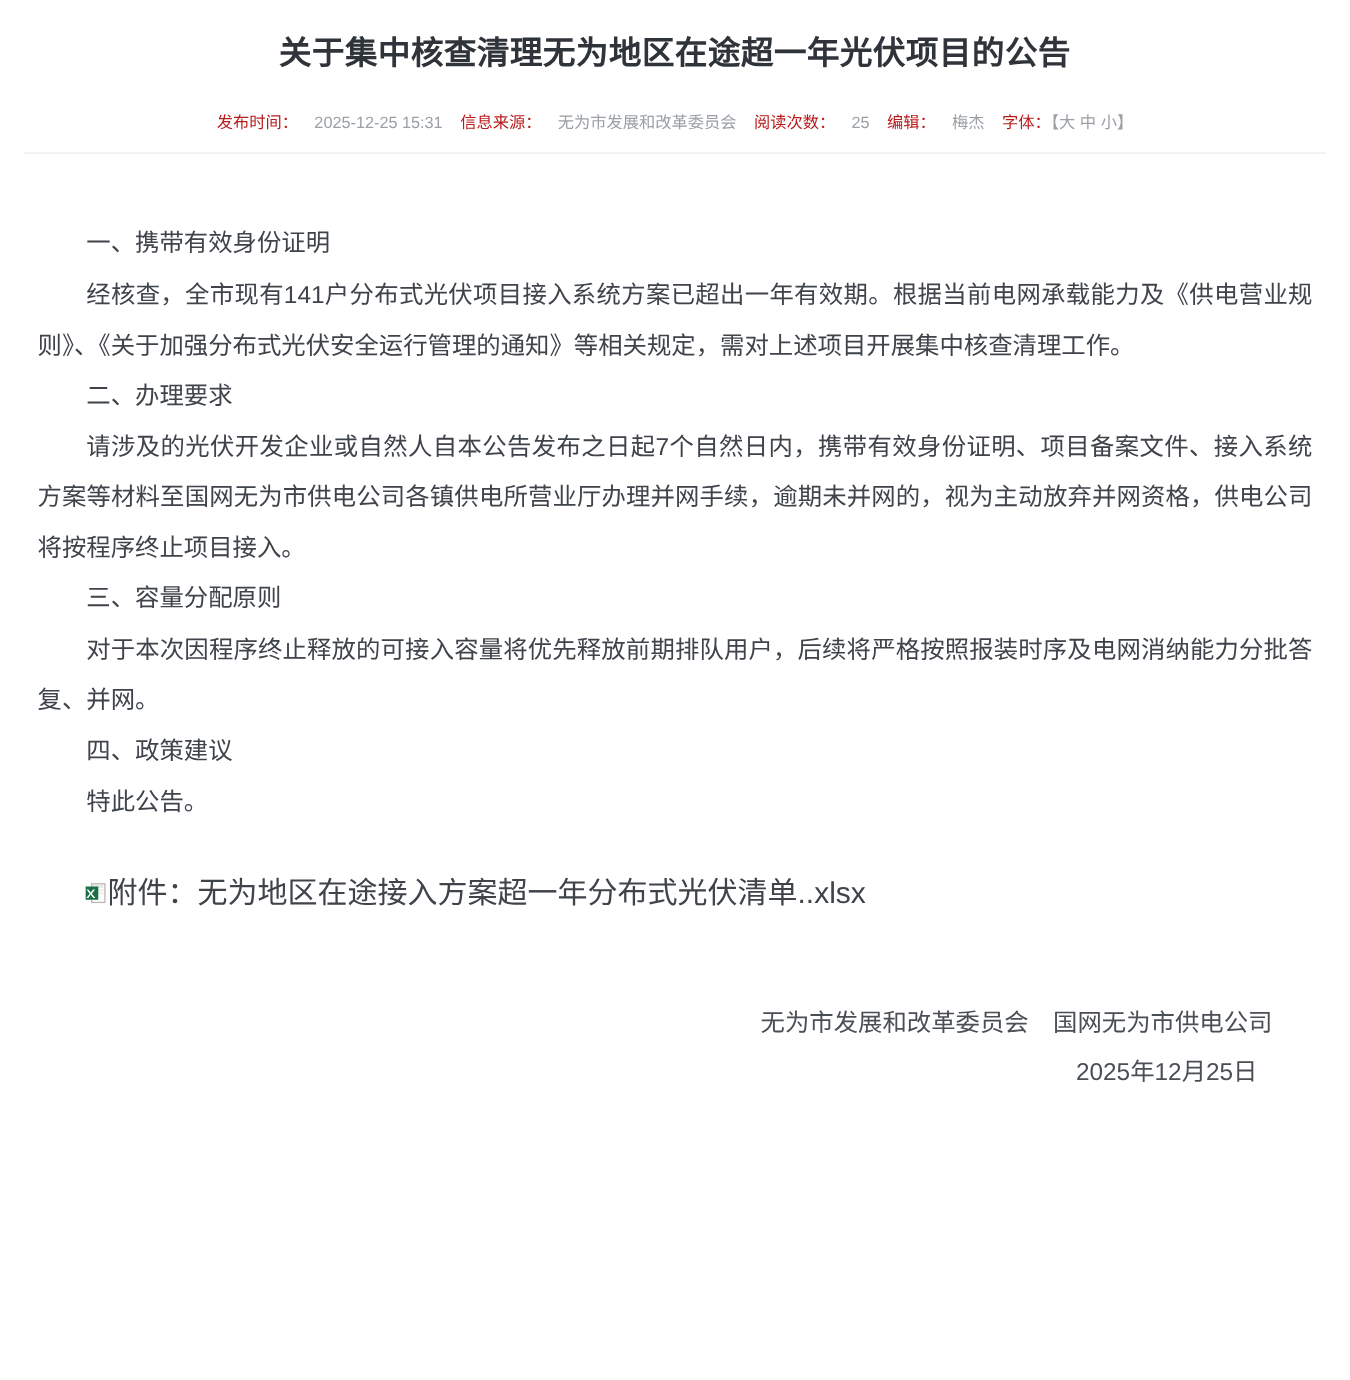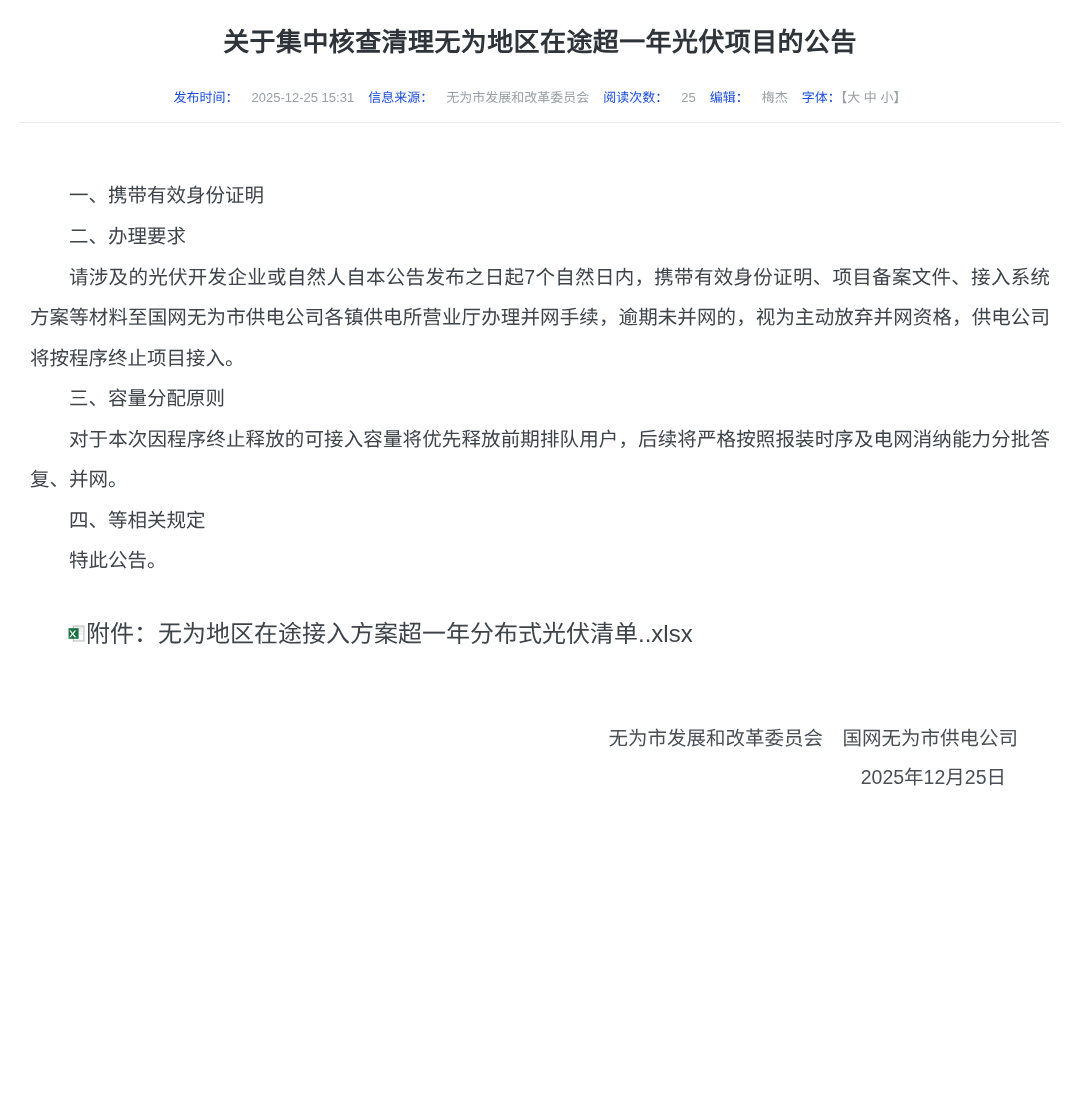--- a/index.html
+++ b/index.html
@@ -51,21 +51,21 @@
     line-height: 1.6;
     white-space: nowrap;
   }
   .meta-item {
     display: inline;
   }
   .meta-gap {
     display: inline-block;
     width: 14px;
   }
-  .meta-label { color: #1d4ed8; }
+  .meta-label { color: #b91c1c; }
   .meta-value { color: #9aa0a6; margin-left: 13px; }
   .font-sizes {
     color: #9aa0a6;
   }
   .divider {
     margin: 14px 19px 0 19px;
     height: 1px;
     background: #ececec;
   }
 
@@ -141,28 +141,29 @@
     <div class="meta-line">
       <span class="meta-item"><span class="meta-label">发布时间：</span><span class="meta-value">2025-12-25 15:31</span></span><span class="meta-gap"></span><span class="meta-item"><span class="meta-label">信息来源：</span><span class="meta-value">无为市发展和改革委员会</span></span><span class="meta-gap"></span><span class="meta-item"><span class="meta-label">阅读次数：</span><span class="meta-value">25</span></span><span class="meta-gap"></span><span class="meta-item"><span class="meta-label">编辑：</span><span class="meta-value">梅杰</span></span><span class="meta-gap"></span><span class="meta-item font-sizes"><span class="meta-label">字体：</span><span>【</span><span>大</span> <span>中</span> <span>小</span><span>】</span></span>
     </div>
 
     <div class="divider"></div>
   </header>
 
   <main class="content">
 
     <p class="section-heading">一、携带有效身份证明</p>
+    <p class="para">经核查，全市现有141户分布式光伏项目接入系统方案已超出一年有效期。根据当前电网承载能力及《供电营业规则》、《关于加强分布式光伏安全运行管理的通知》等相关规定，需对上述项目开展集中核查清理工作。</p>
 
     <p class="section-heading">二、办理要求</p>
     <p class="para">请涉及的光伏开发企业或自然人自本公告发布之日起7个自然日内，携带有效身份证明、项目备案文件、接入系统方案等材料至国网无为市供电公司各镇供电所营业厅办理并网手续，逾期未并网的，视为主动放弃并网资格，供电公司将按程序终止项目接入。</p>
 
     <p class="section-heading">三、容量分配原则</p>
     <p class="para">对于本次因程序终止释放的可接入容量将优先释放前期排队用户，后续将严格按照报装时序及电网消纳能力分批答复、并网。</p>
 
-    <p class="section-heading">四、等相关规定</p>
+    <p class="section-heading">四、政策建议</p>
 
     <p class="para">特此公告。</p>
   </main>
 
   <div class="attachment-block">
     <div class="attachment-row">
       <svg class="xls-icon" viewBox="0 0 16 16">
         <rect x="5" y="1" width="10" height="14" fill="#ffffff" stroke="#b9b9b9" stroke-width="1"></rect>
         <rect x="6" y="2" width="8" height="2.2" fill="#e9e9e9"></rect>
         <rect x="6" y="5" width="8" height="1.6" fill="#efefef"></rect>

